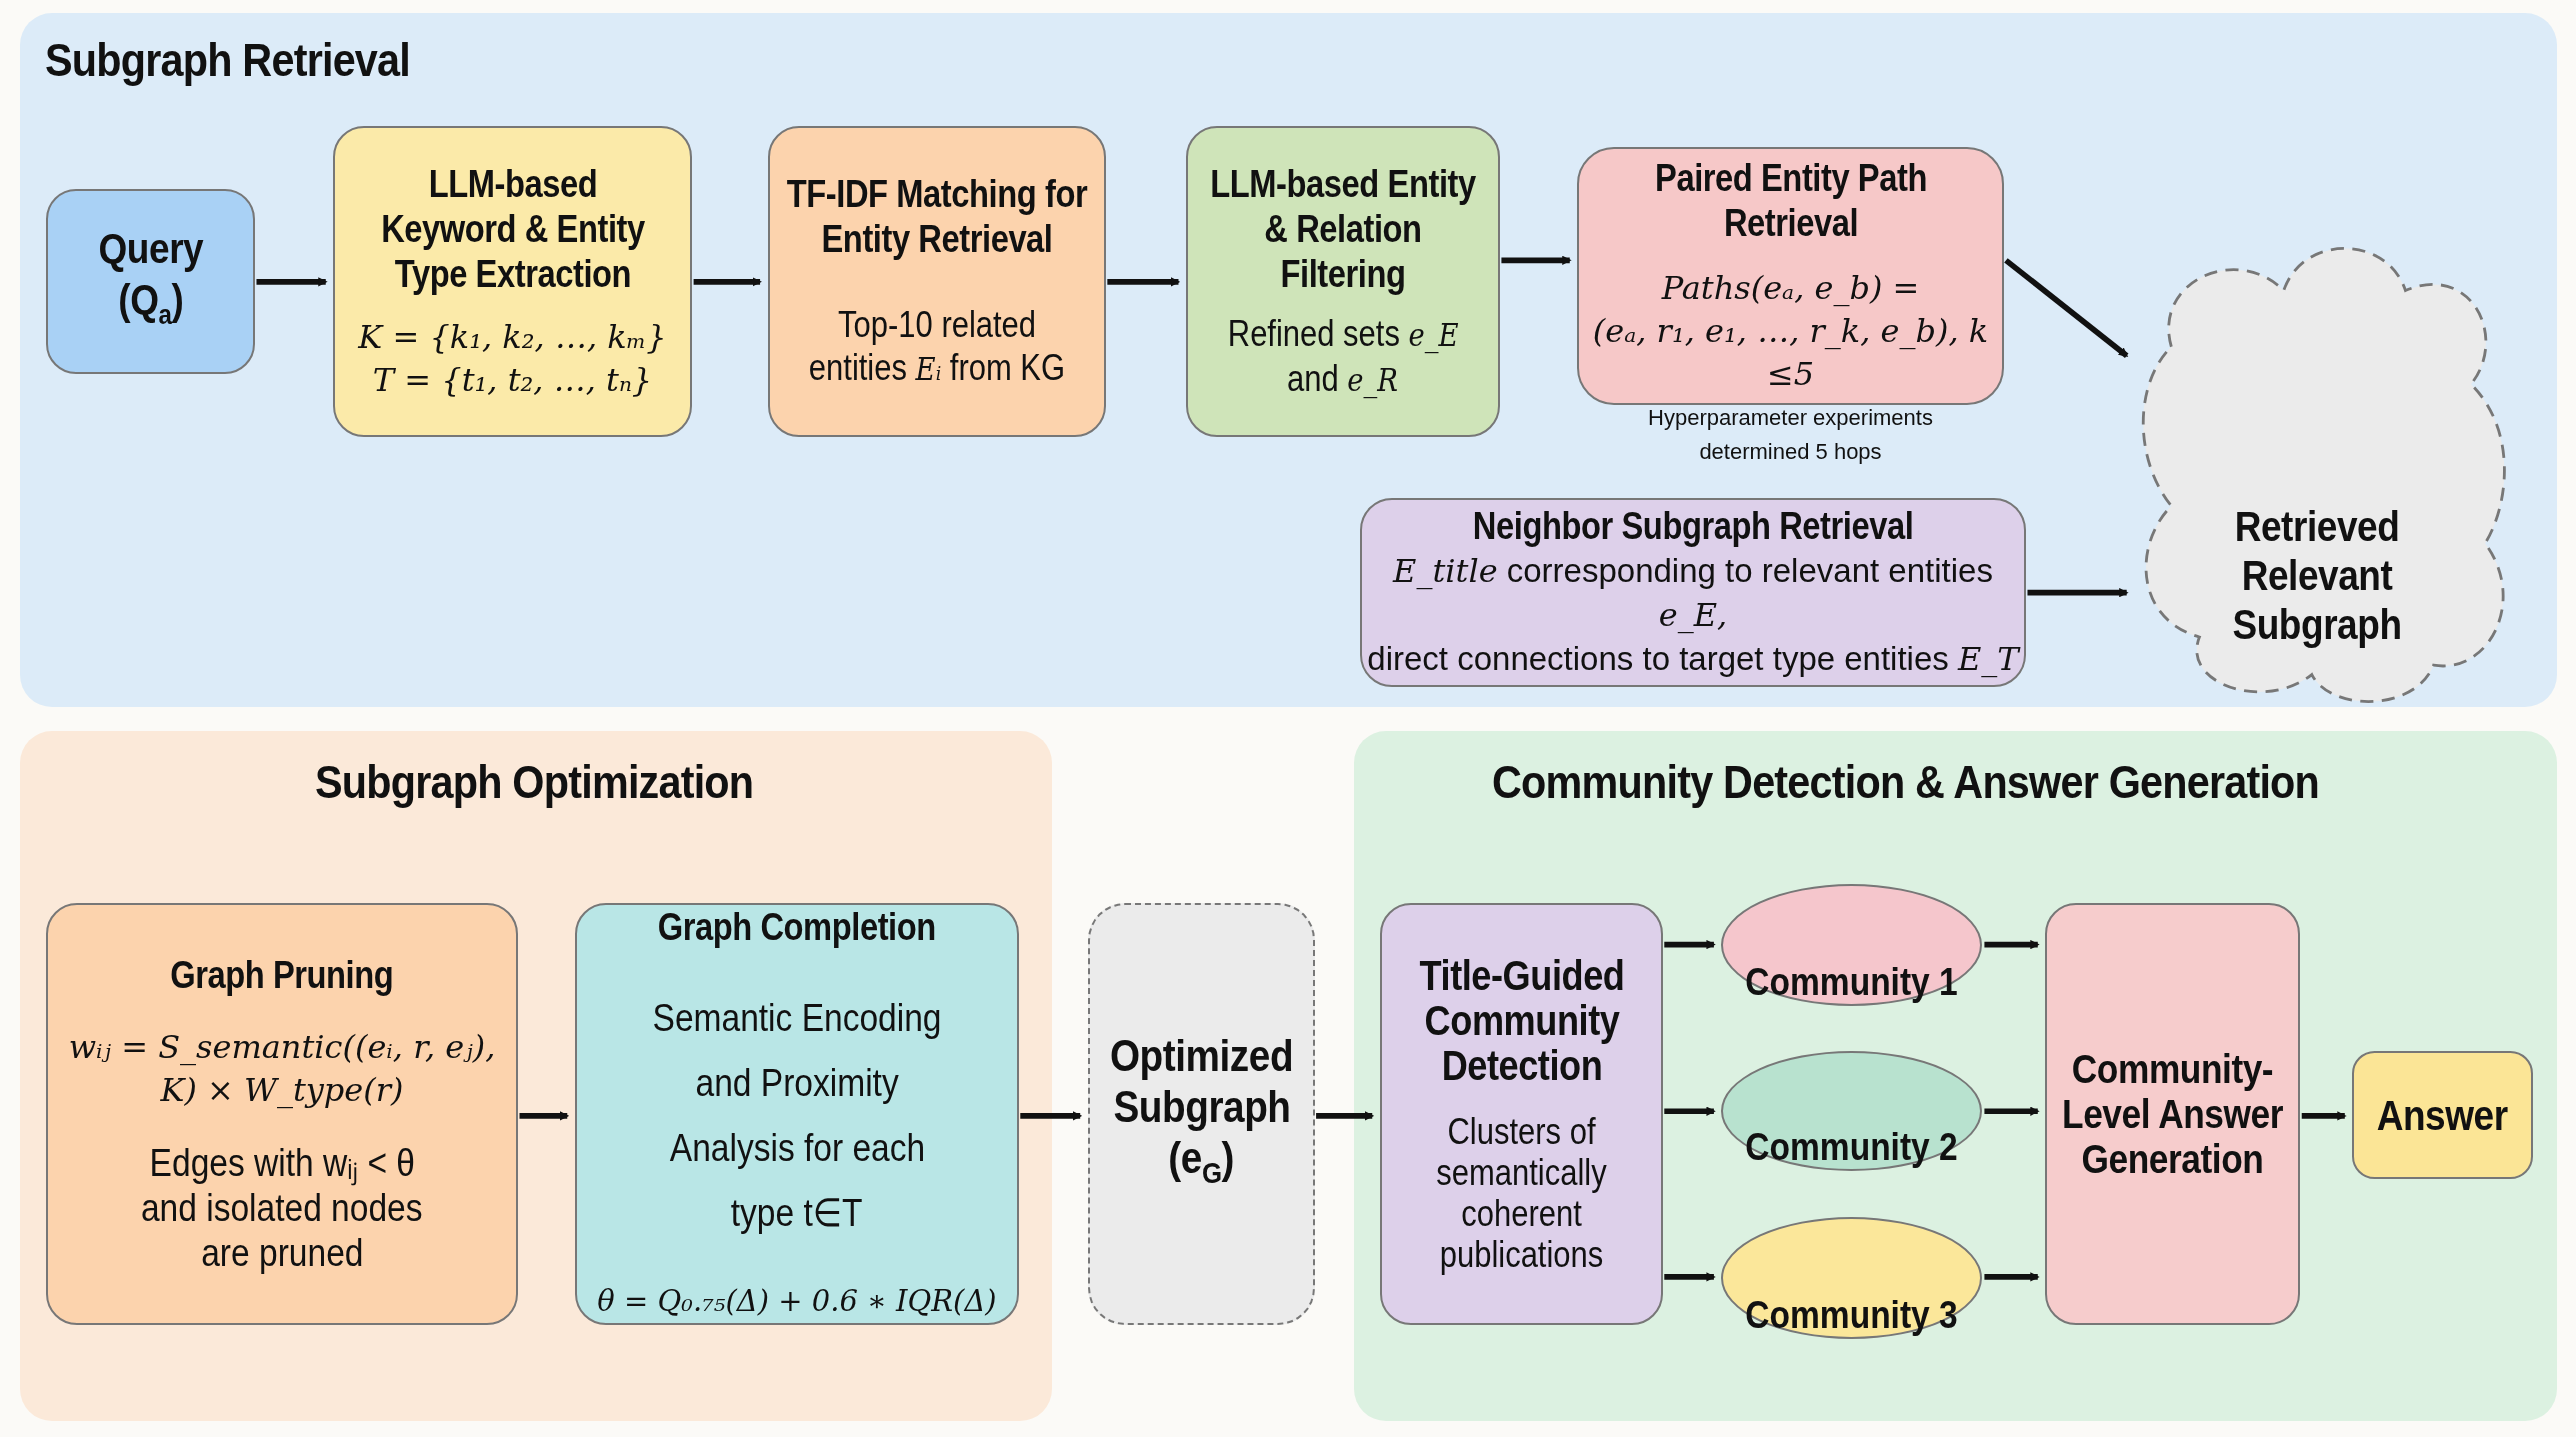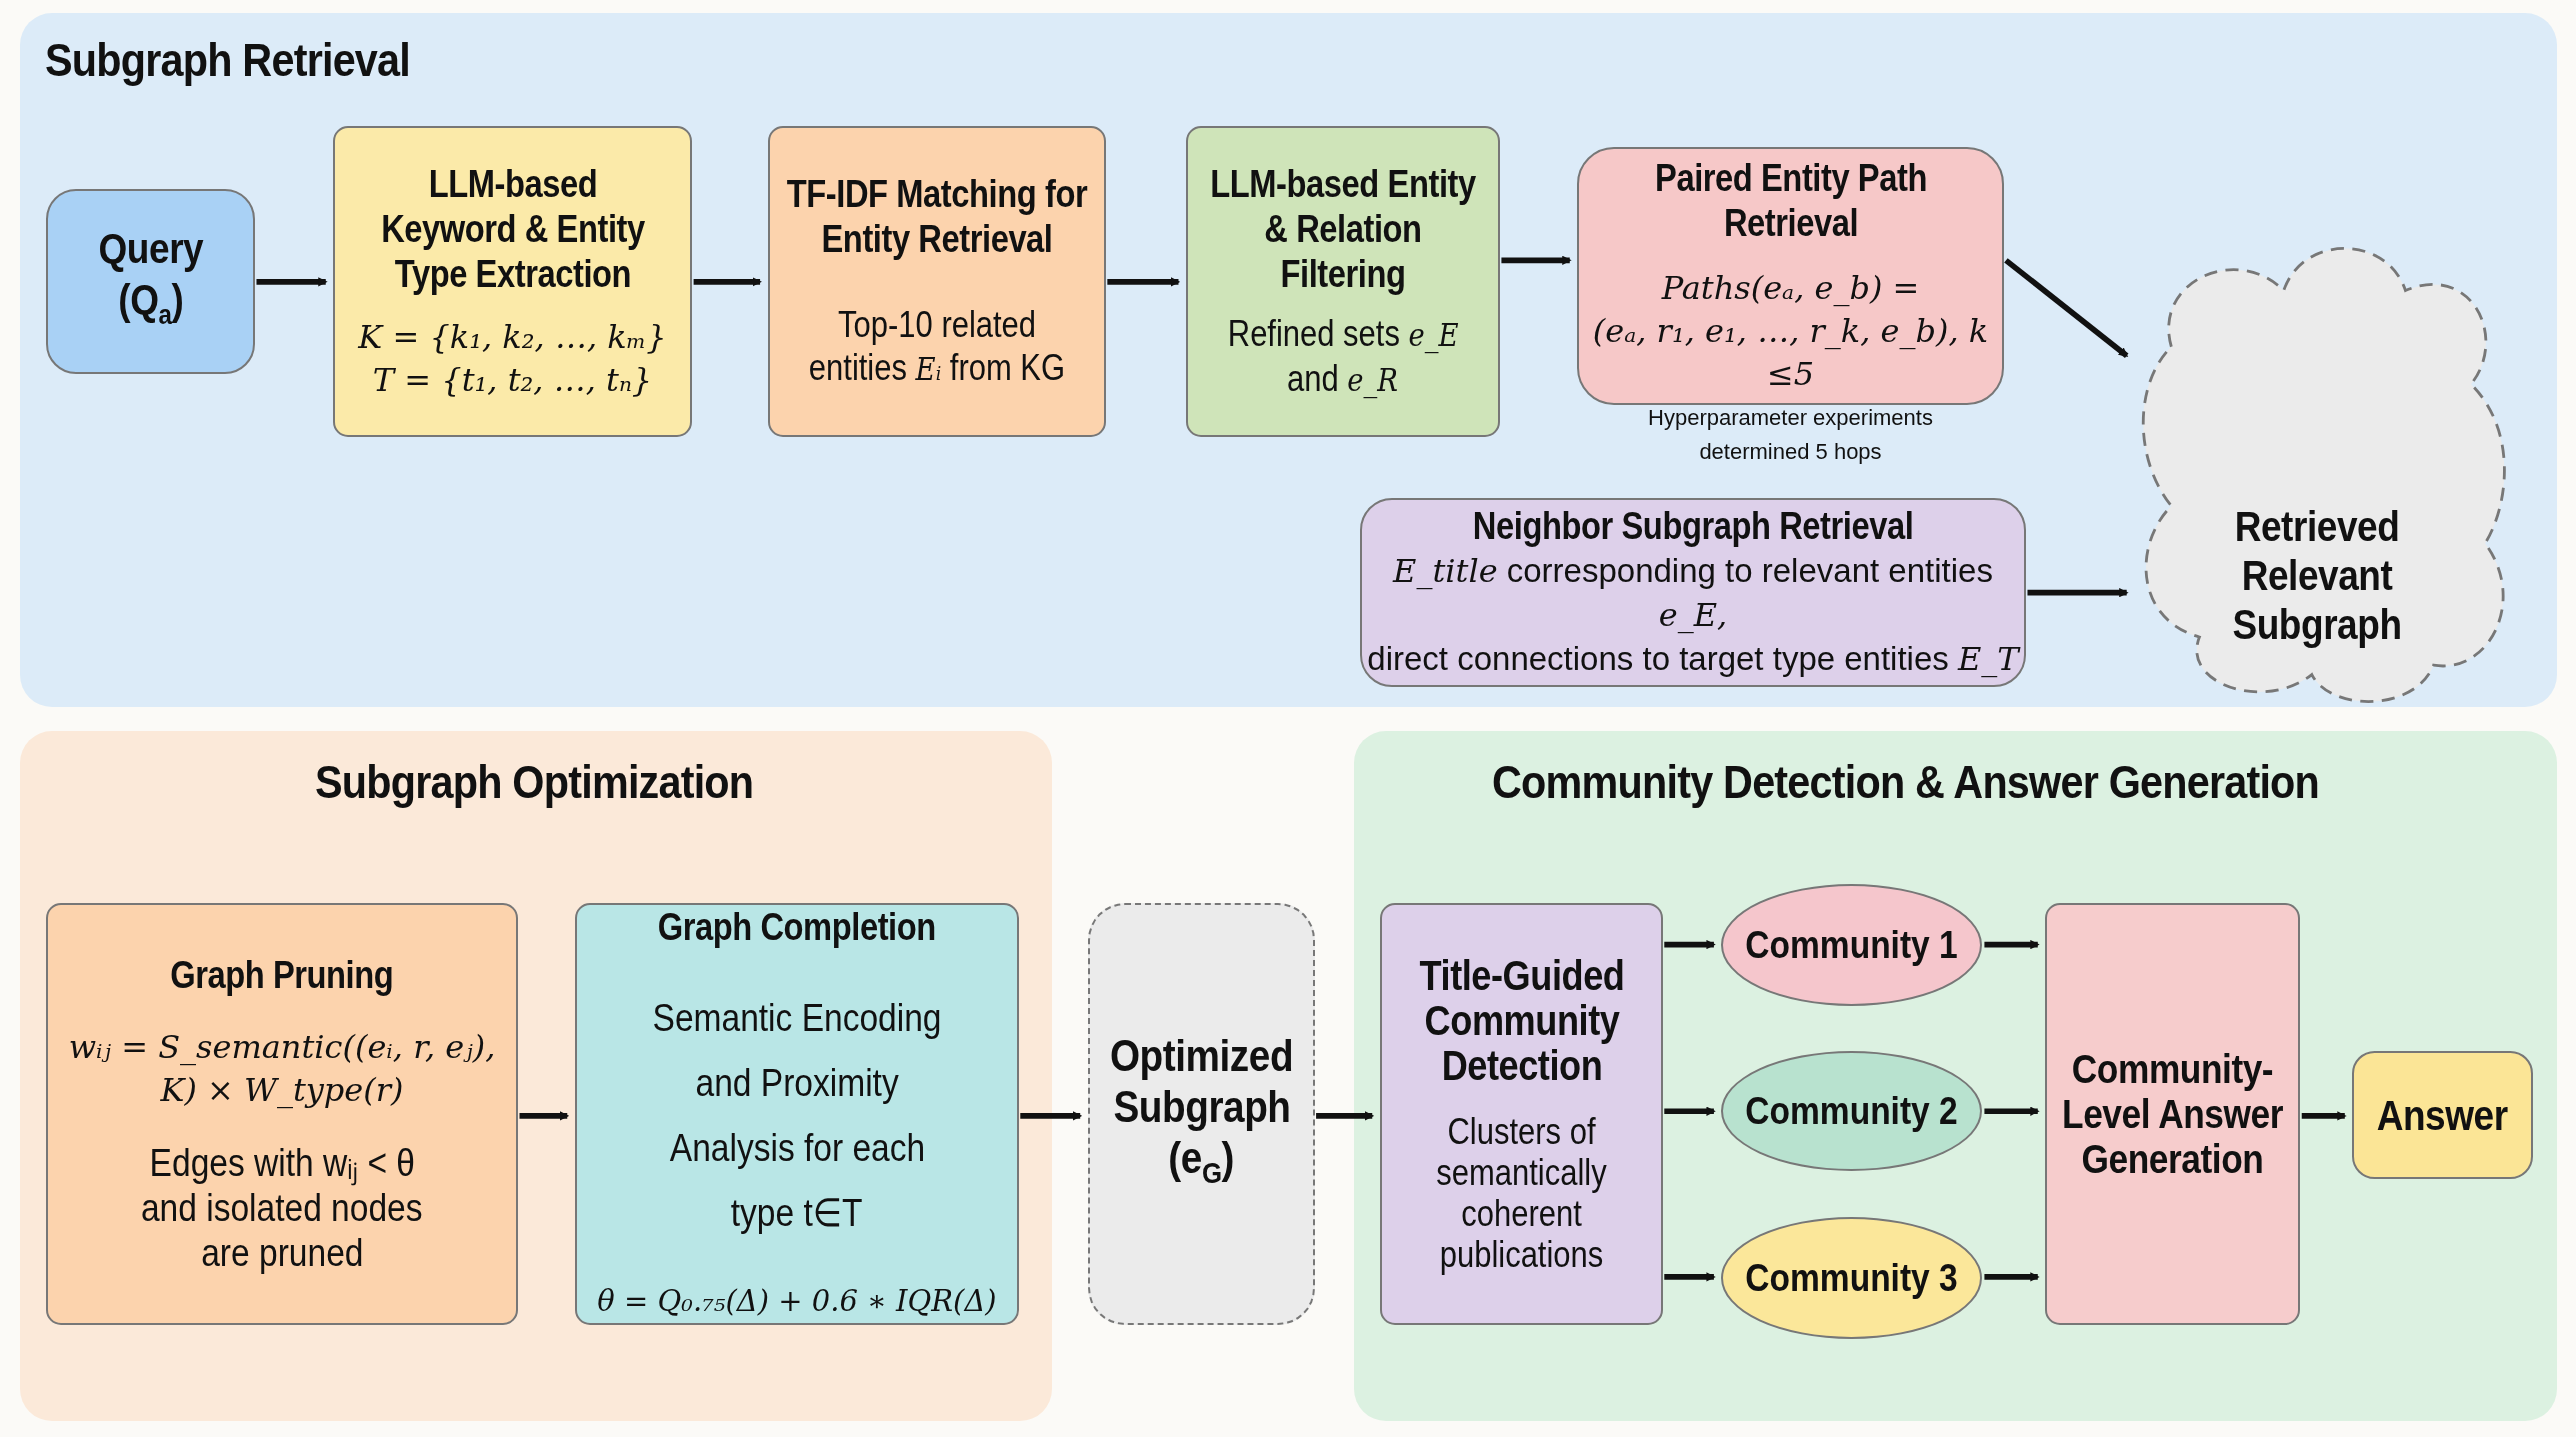--- a/index.html
+++ b/index.html
@@ -3,30 +3,30 @@
 <meta charset="utf-8">
 <style>
   html, body { margin:0; padding:0; }
   body { width:2576px; height:1438px; background:#fbfaf7; position:relative; overflow:hidden;
          font-family:"Liberation Sans", sans-serif; color:#111; }
   .panel { position:absolute; border-radius:32px; }
   .p1 { left:19.7px; top:13px; width:2537px; height:694px; background:#dcebf8; }
   .p2 { left:19.7px; top:731px; width:1032px; height:690px; background:#fbe9d9; }
   .p3 { left:1354px; top:731px; width:1203px; height:690px; background:#dcf1e1; }
   .ptitle { position:absolute; font-weight:bold; font-size:47px; letter-spacing:-0.9px; transform:scaleX(0.88); transform-origin:left top; white-space:nowrap; }
-  .box { position:absolute; border:2.8px solid #777; border-radius:15px; box-sizing:border-box;
+  .box { position:absolute; border:2.8px solid #777; border-radius:31px; box-sizing:border-box;
          display:flex; flex-direction:column; align-items:center; justify-content:center; text-align:center; }
   .bt { font-weight:bold; font-size:38px; line-height:45px; letter-spacing:-0.5px; }
   .bd { font-size:36px; line-height:43px; }
   .math { font-family:"DejaVu Serif", serif; font-style:italic; font-size:32px; line-height:43px; }
   .narrow { transform:scaleX(0.86); }
   .note { position:absolute; font-size:22px; line-height:34px; text-align:center; }
   svg.arrows { position:absolute; left:0; top:0; }
   .ell { position:absolute; border:2.8px solid #777; border-radius:50%; box-sizing:border-box;
-         display:flex; align-items:center; justify-content:center; font-weight:bold; font-size:39px; }
+         display:flex; align-items:flex-end; justify-content:center; font-weight:bold; font-size:39px; }
 </style>
 </head>
 <body>
 
 <div class="panel p1"></div>
 <div class="panel p2"></div>
 <div class="panel p3"></div>
 
 <div class="ptitle" style="left:45px; top:32px;">Subgraph Retrieval</div>
 <div class="ptitle" style="left:315px; top:754px;">Subgraph Optimization</div>

